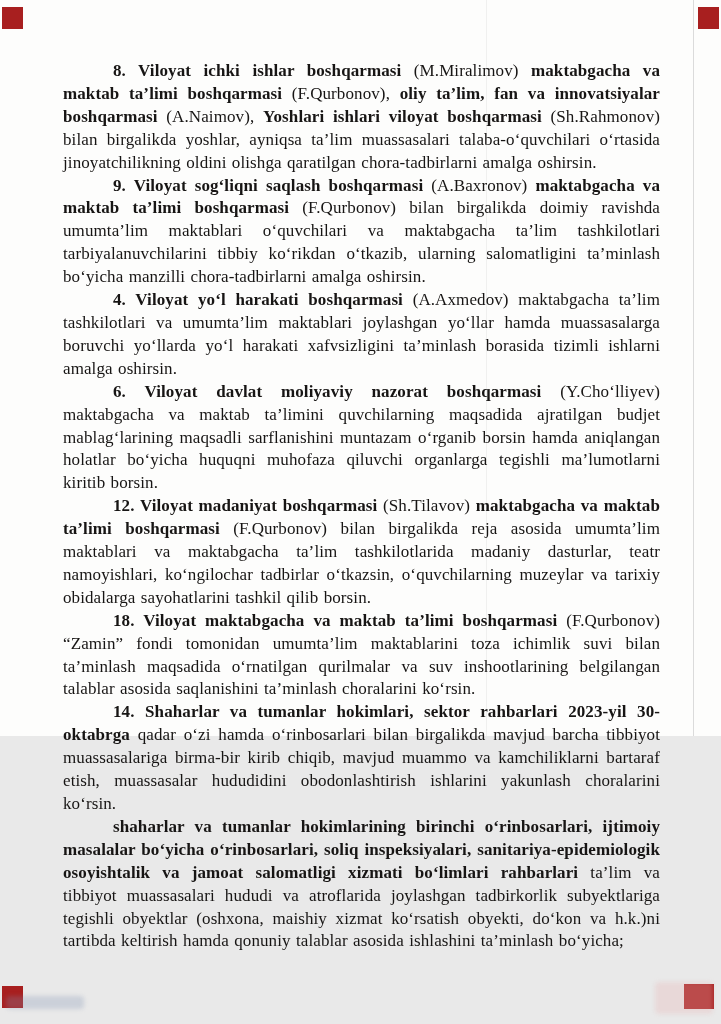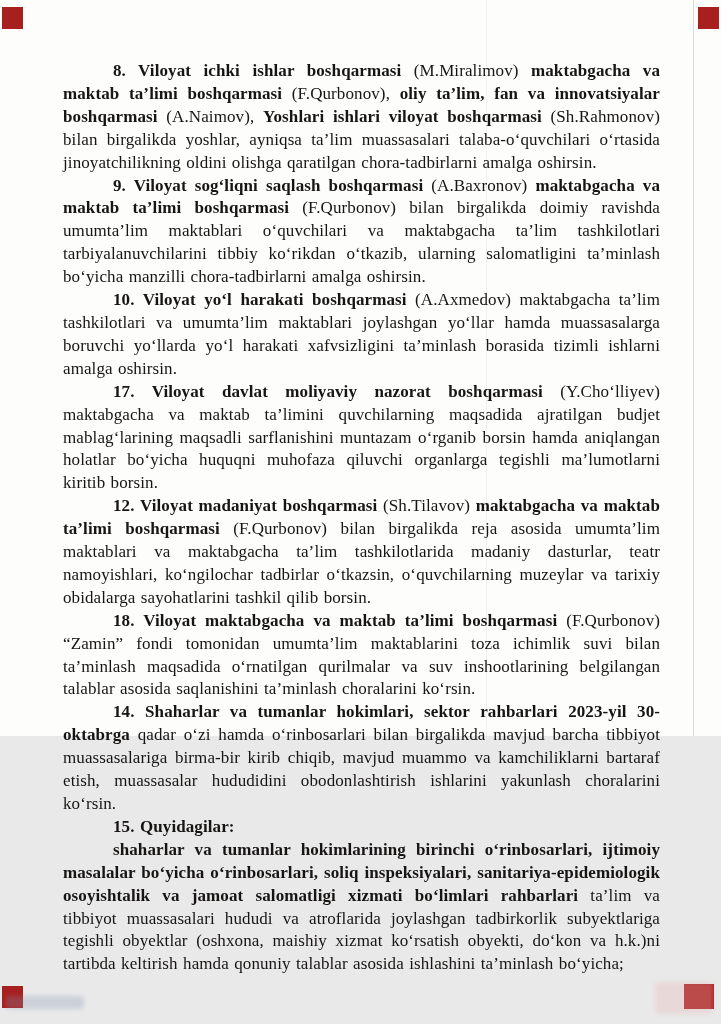--- a/index.html
+++ b/index.html
@@ -77,22 +77,21 @@
   <div class="corner-mark cm-br" style="background: rgb(168, 31, 31);"></div>
 
   <div class="fold-line fold-right"></div>
   <div class="fold-line fold-mid"></div>
   <div class="smudge smudge-bl"></div>
   <div class="smudge smudge-br"></div>
 
   <div class="content" id="doc-content">
       <p class="para"><span class="b">8. Viloyat ichki ishlar boshqarmasi</span><span class="r"> (M.Miralimov) </span><span class="b">maktabgacha va maktab ta’limi boshqarmasi</span><span class="r"> (F.Qurbonov), </span><span class="b">oliy ta’lim, fan va innovatsiyalar boshqarmasi</span><span class="r"> (A.Naimov), </span><span class="b">Yoshlari ishlari viloyat boshqarmasi</span><span class="r"> (Sh.Rahmonov) bilan birgalikda yoshlar, ayniqsa ta’lim muassasalari talaba-o‘quvchilari o‘rtasida jinoyatchilikning oldini olishga qaratilgan chora-tadbirlarni amalga oshirsin.</span></p>
       <p class="para"><span class="b">9. Viloyat sog‘liqni saqlash boshqarmasi</span><span class="r"> (A.Baxronov) </span><span class="b">maktabgacha va maktab ta’limi boshqarmasi</span><span class="r"> (F.Qurbonov) bilan birgalikda doimiy ravishda umumta’lim maktablari o‘quvchilari va maktabgacha ta’lim tashkilotlari tarbiyalanuvchilarini tibbiy ko‘rikdan o‘tkazib, ularning salomatligini ta’minlash bo‘yicha manzilli chora-tadbirlarni amalga oshirsin.</span></p>
-      <p class="para"><span class="b">10. Viloyat yo‘l harakati boshqarmasi</span><span class="r"> (A.Axmedov) maktabgacha ta’lim tashkilotlari va umumta’lim maktablari joylashgan yo‘llar hamda muassasalarga boruvchi yo‘llarda yo‘l harakati xafvsizligini ta’minlash borasida tizimli ishlarni amalga oshirsin.</span></p>
-      <p class="para"><span class="b">17. Viloyat davlat moliyaviy nazorat boshqarmasi</span><span class="r"> (Y.Cho‘lliyev) maktabgacha va maktab ta’limini quvchilarning maqsadida ajratilgan budjet mablag‘larining maqsadli sarflanishini muntazam o‘rganib borsin hamda aniqlangan holatlar bo‘yicha huquqni muhofaza qiluvchi organlarga tegishli ma’lumotlarni kiritib borsin.</span></p>
+      <p class="para"><span class="b">4. Viloyat yo‘l harakati boshqarmasi</span><span class="r"> (A.Axmedov) maktabgacha ta’lim tashkilotlari va umumta’lim maktablari joylashgan yo‘llar hamda muassasalarga boruvchi yo‘llarda yo‘l harakati xafvsizligini ta’minlash borasida tizimli ishlarni amalga oshirsin.</span></p>
+      <p class="para"><span class="b">6. Viloyat davlat moliyaviy nazorat boshqarmasi</span><span class="r"> (Y.Cho‘lliyev) maktabgacha va maktab ta’limini quvchilarning maqsadida ajratilgan budjet mablag‘larining maqsadli sarflanishini muntazam o‘rganib borsin hamda aniqlangan holatlar bo‘yicha huquqni muhofaza qiluvchi organlarga tegishli ma’lumotlarni kiritib borsin.</span></p>
       <p class="para"><span class="b">12. Viloyat madaniyat boshqarmasi</span><span class="r"> (Sh.Tilavov) </span><span class="b">maktabgacha va maktab ta’limi boshqarmasi</span><span class="r"> (F.Qurbonov) bilan birgalikda reja asosida umumta’lim maktablari va maktabgacha ta’lim tashkilotlarida madaniy dasturlar, teatr namoyishlari, ko‘ngilochar tadbirlar o‘tkazsin, o‘quvchilarning muzeylar va tarixiy obidalarga sayohatlarini tashkil qilib borsin.</span></p>
       <p class="para"><span class="b">18. Viloyat maktabgacha va maktab ta’limi boshqarmasi</span><span class="r"> (F.Qurbonov) “Zamin” fondi tomonidan umumta’lim maktablarini toza ichimlik suvi bilan ta’minlash maqsadida o‘rnatilgan qurilmalar va suv inshootlarining belgilangan talablar asosida saqlanishini ta’minlash choralarini ko‘rsin.</span></p>
       <p class="para"><span class="b">14. Shaharlar va tumanlar hokimlari, sektor rahbarlari 2023-yil 30-oktabrga</span><span class="r"> qadar o‘zi hamda o‘rinbosarlari bilan birgalikda mavjud barcha tibbiyot muassasalariga birma-bir kirib chiqib, mavjud muammo va kamchiliklarni bartaraf etish, muassasalar hududidini obodonlashtirish ishlarini yakunlash choralarini ko‘rsin.</span></p>
-      <p class="para"><span class="b">15. Quyidagilar:</span></p>
       <p class="para"><span class="b">shaharlar va tumanlar hokimlarining birinchi o‘rinbosarlari, ijtimoiy masalalar bo‘yicha o‘rinbosarlari, soliq inspeksiyalari, sanitariya-epidemiologik osoyishtalik va jamoat salomatligi xizmati bo‘limlari rahbarlari</span><span class="r"> ta’lim va tibbiyot muassasalari hududi va atroflarida joylashgan tadbirkorlik subyektlariga tegishli obyektlar (oshxona, maishiy xizmat ko‘rsatish obyekti, do‘kon va h.k.)ni tartibda keltirish hamda qonuniy talablar asosida ishlashini ta’minlash bo‘yicha;</span></p>
     </div>
 
 </div>
 
 </body></html>

